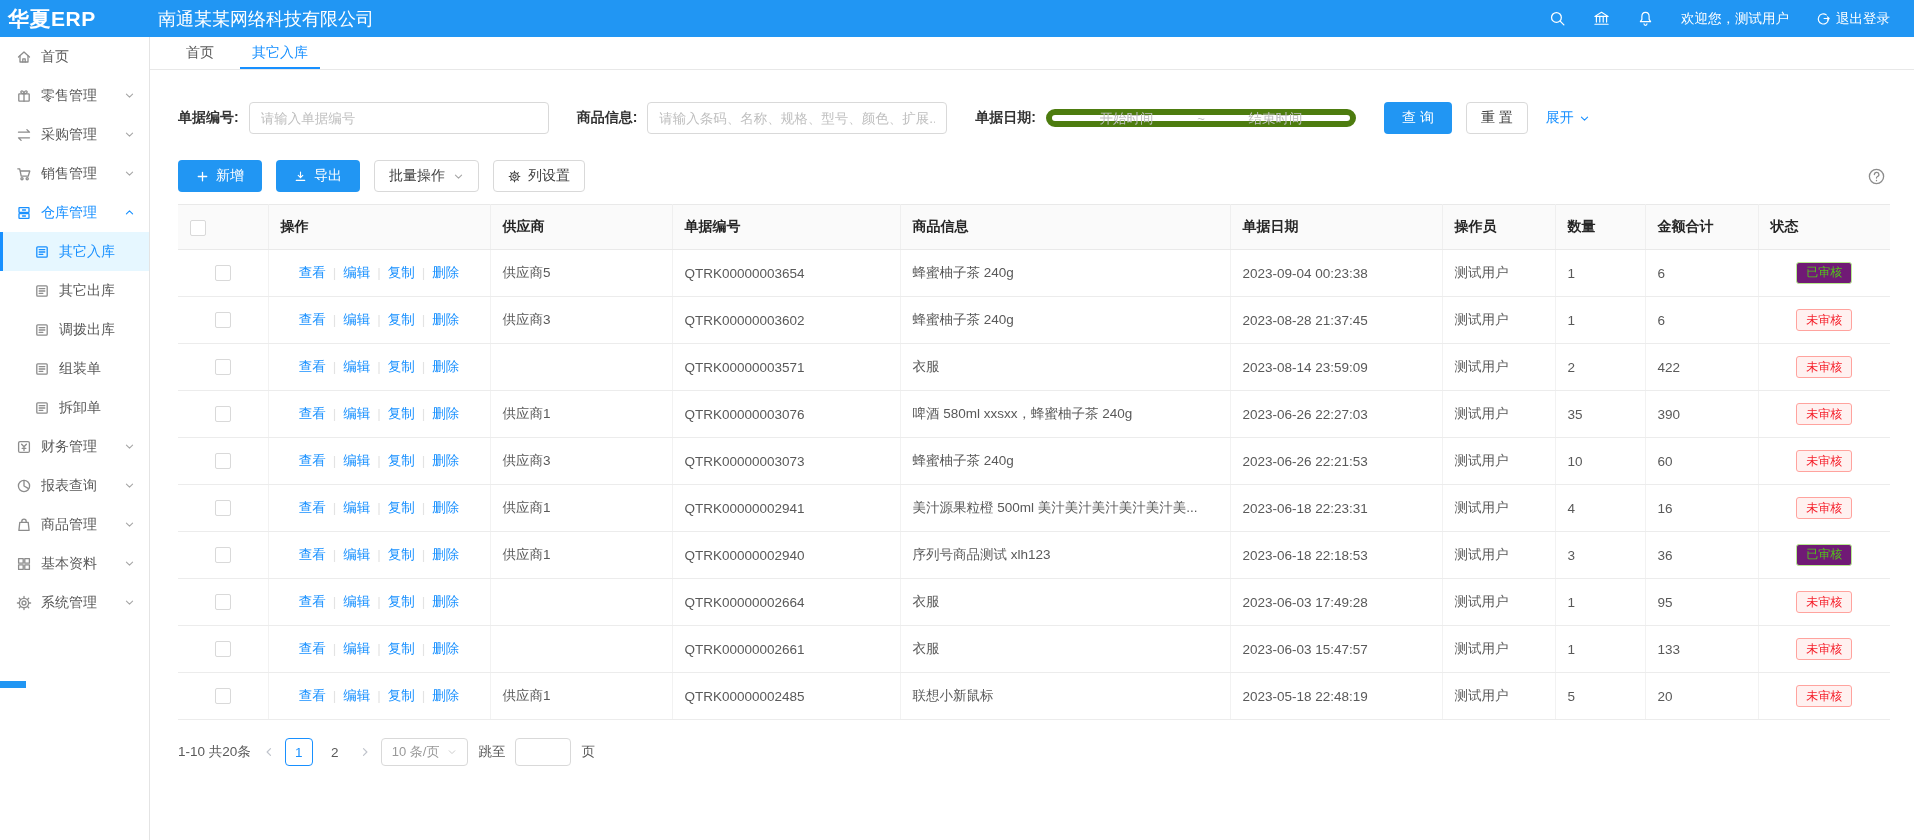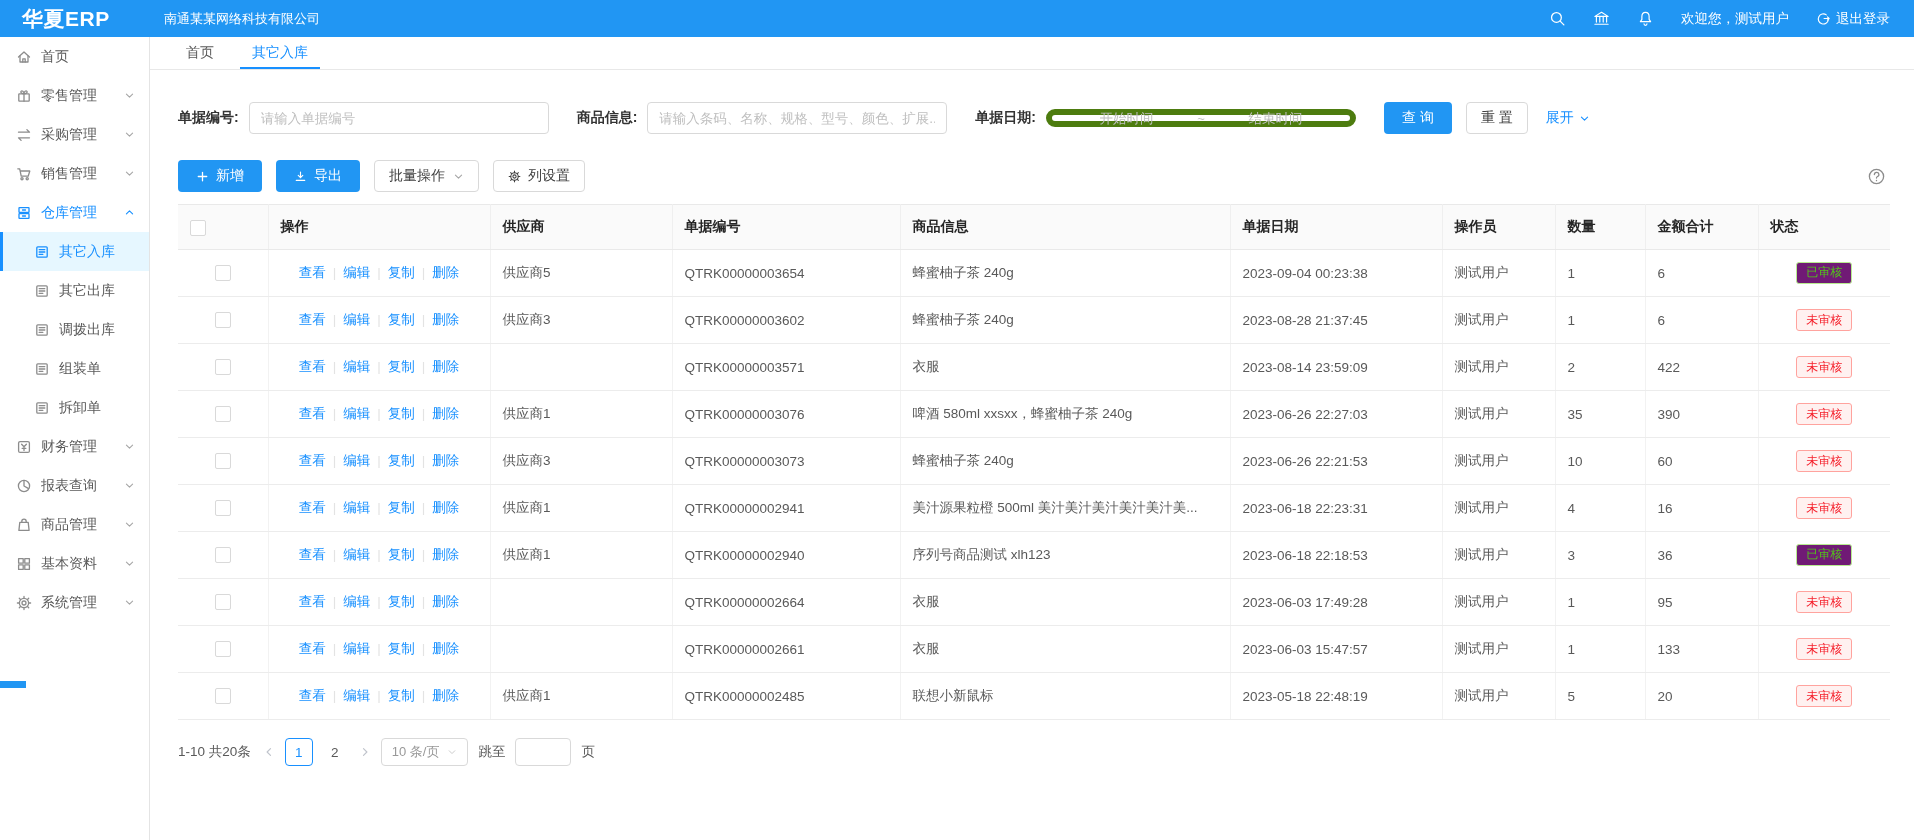--- a/index.html
+++ b/index.html
@@ -1,22 +1,22 @@
 <!DOCTYPE html>
 <html><head>
 <meta charset="utf-8">
 <style>
   * { margin:0; padding:0; box-sizing:border-box; }
   html,body { width:1914px; height:840px; }
   body { font-family:"Liberation Sans","DejaVu Sans",sans-serif; background:#fff; color:#333; overflow:hidden; }
 
   
   .topbar { height:37px; background:#2196f3; display:flex; align-items:center; color:#fff; }
-  .logo { width:150px; padding-left:22px; font-size:21px; font-weight:bold; letter-spacing:.5px; white-space:nowrap; }
-  .company { font-size:13px; margin-left:14px; white-space:nowrap; }
+  .logo { width:150px; padding-left:8px; font-size:21px; font-weight:bold; letter-spacing:.5px; white-space:nowrap; }
+  .company { font-size:18px; margin-left:8px; white-space:nowrap; }
   .top-right { margin-left:auto; display:flex; align-items:center; gap:27px; padding-right:24px; }
   .tb-icon { width:17px; height:17px; display:inline-flex; cursor:pointer; color:#fff; }
   .tb-icon svg { width:100%; height:100%; display:block; }
   .welcome { font-size:13.5px; }
   .logout { display:flex; align-items:center; gap:5px; font-size:13.5px; cursor:pointer; }
 
   
   .layout { display:flex; height:803px; }
   .sidebar { width:150px; border-right:1px solid #e4e4e4; position:relative; background:#fff; flex:none; }
   .nav-item { height:39px; display:flex; align-items:center; padding:0 14px 0 16px; cursor:pointer; color:#595959; font-size:14px; white-space:nowrap; }

